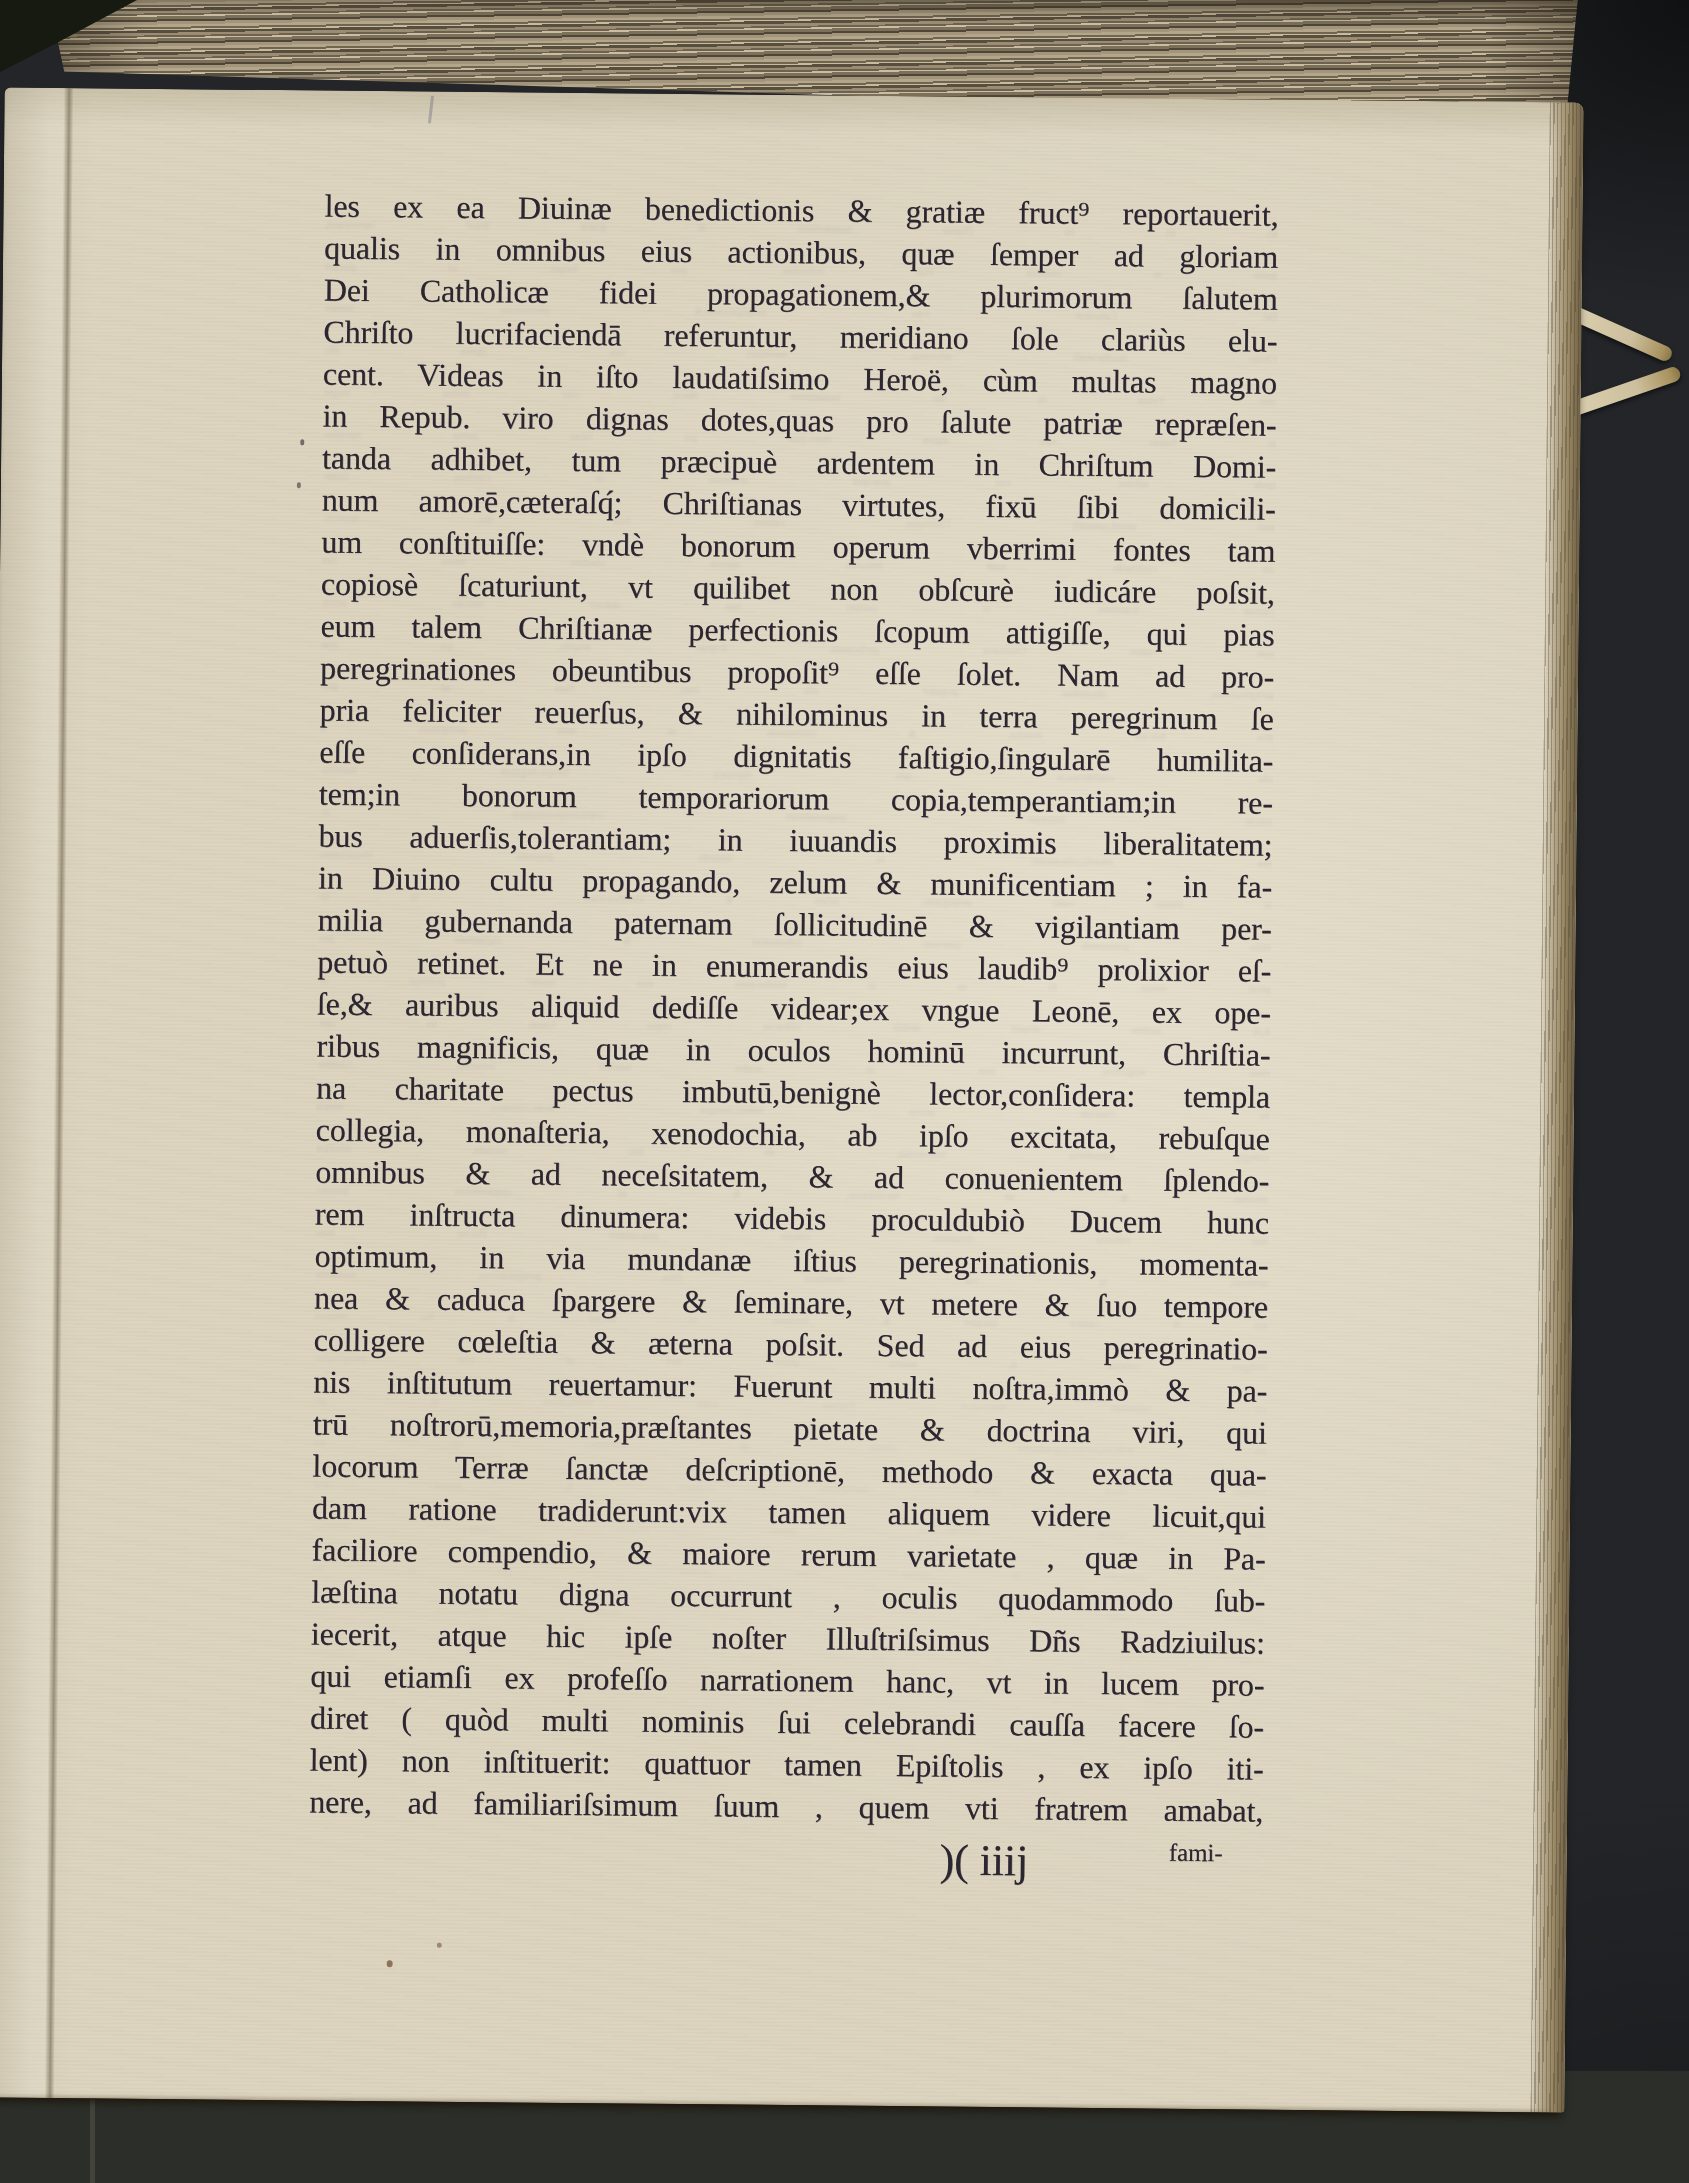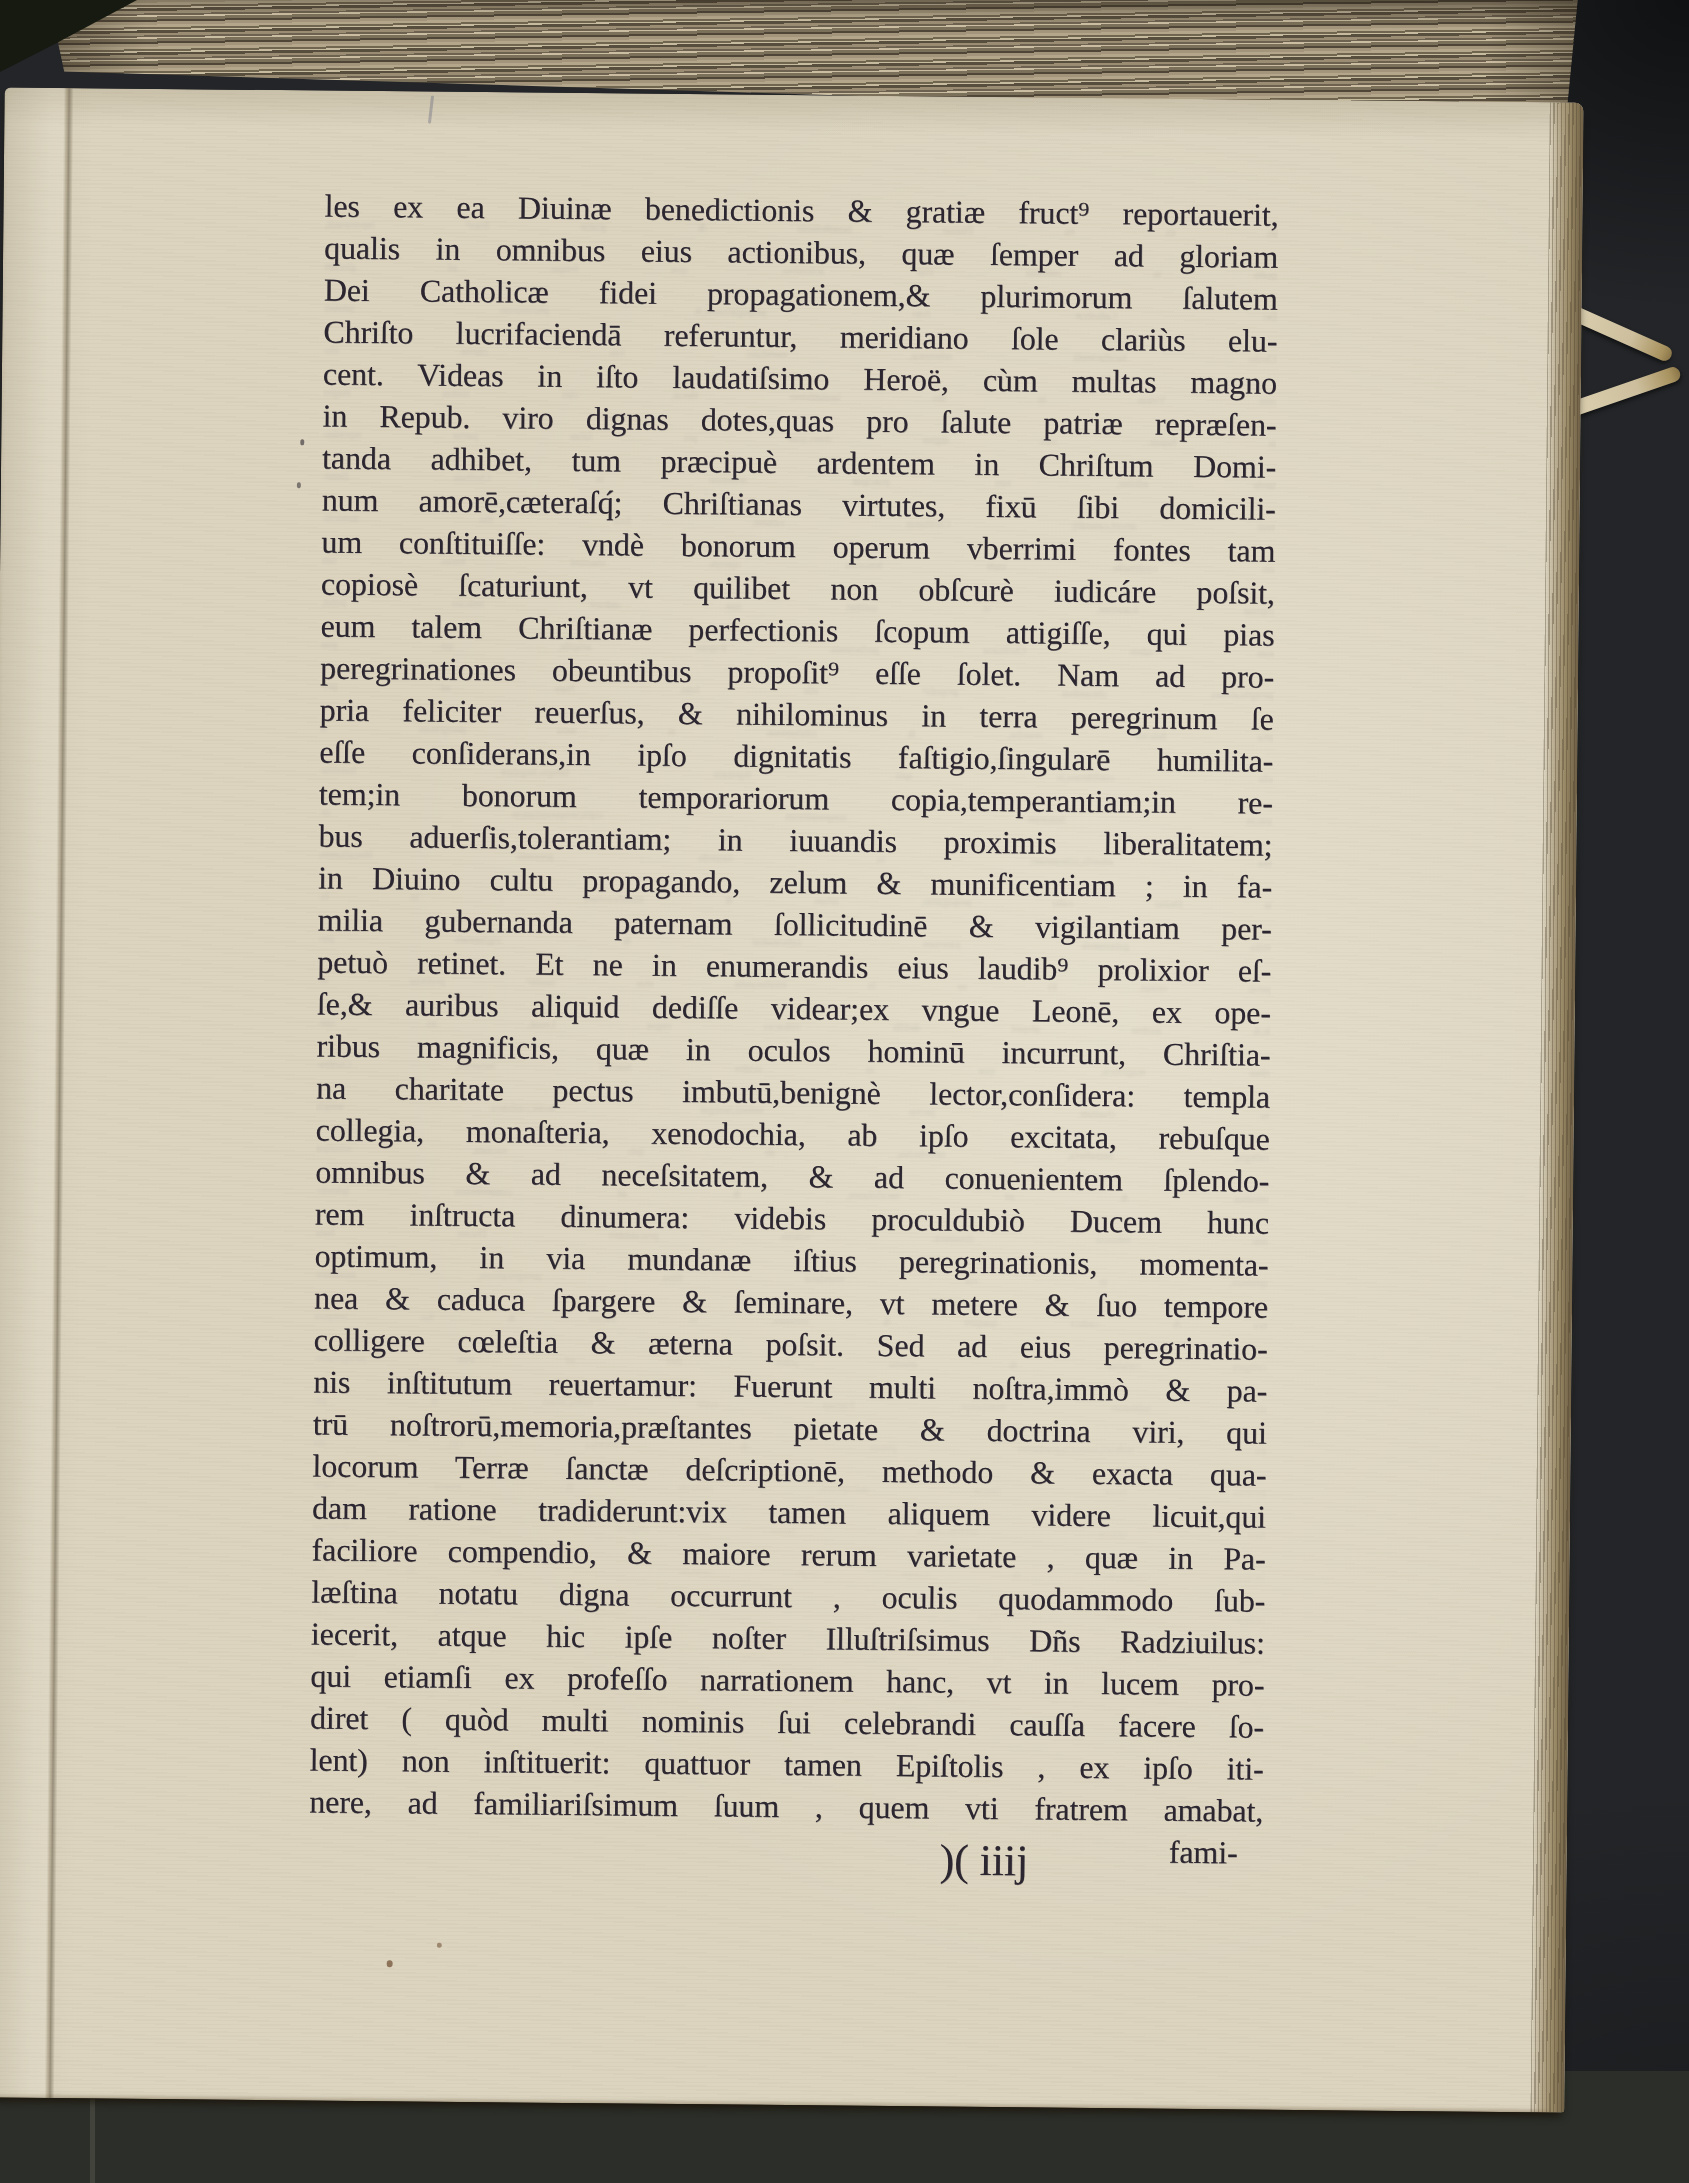--- a/index.html
+++ b/index.html
@@ -63,21 +63,21 @@
     pointer-events:none;}
   .ghost-block .tline{color:#574f63;}
   
   .text-block{position:absolute;left:321px;top:94px;width:954px;z-index:5;
     color:var(--ink,#2b2630);font-size:32px;letter-spacing:-0.1px;
     text-shadow:0.4px 0.4px 0.4px rgba(43,38,48,0.5);}
   .tline{height:42px;line-height:42px;text-align:justify;text-align-last:justify;
     white-space:normal;overflow:visible;}
   .sig-row{position:relative;height:43px;line-height:43px;}
   .sig-mark{position:absolute;left:606px;top:10px;font-size:44px;margin-left:25px;}
-  .catchword{position:absolute;left:860px;top:0;font-size:32px;}
+  .catchword{position:absolute;left:860px;top:0;font-size:25px;}
   
   .speck{position:absolute;border-radius:50%;z-index:6;}
   .sp1{left:299px;top:349px;width:3.8px;height:5.7px;background:rgba(45,40,50,0.6);}
   .sp2{left:296px;top:392px;width:3.8px;height:6.4px;background:rgba(45,40,50,0.55);}
   .sp3{left:400px;top:1869px;width:5.7px;height:7px;background:rgba(108,74,48,0.7);}
   .sp4{left:450px;top:1851px;width:4.5px;height:5.1px;background:rgba(108,74,48,0.55);}
   .pen-stroke{position:absolute;left:425px;top:3.8px;width:2.5px;height:28px;z-index:6;
     background:rgba(70,75,110,0.3);border-radius:1.3px;transform:rotate(6deg);}
   
   .string{position:absolute;z-index:3;}

